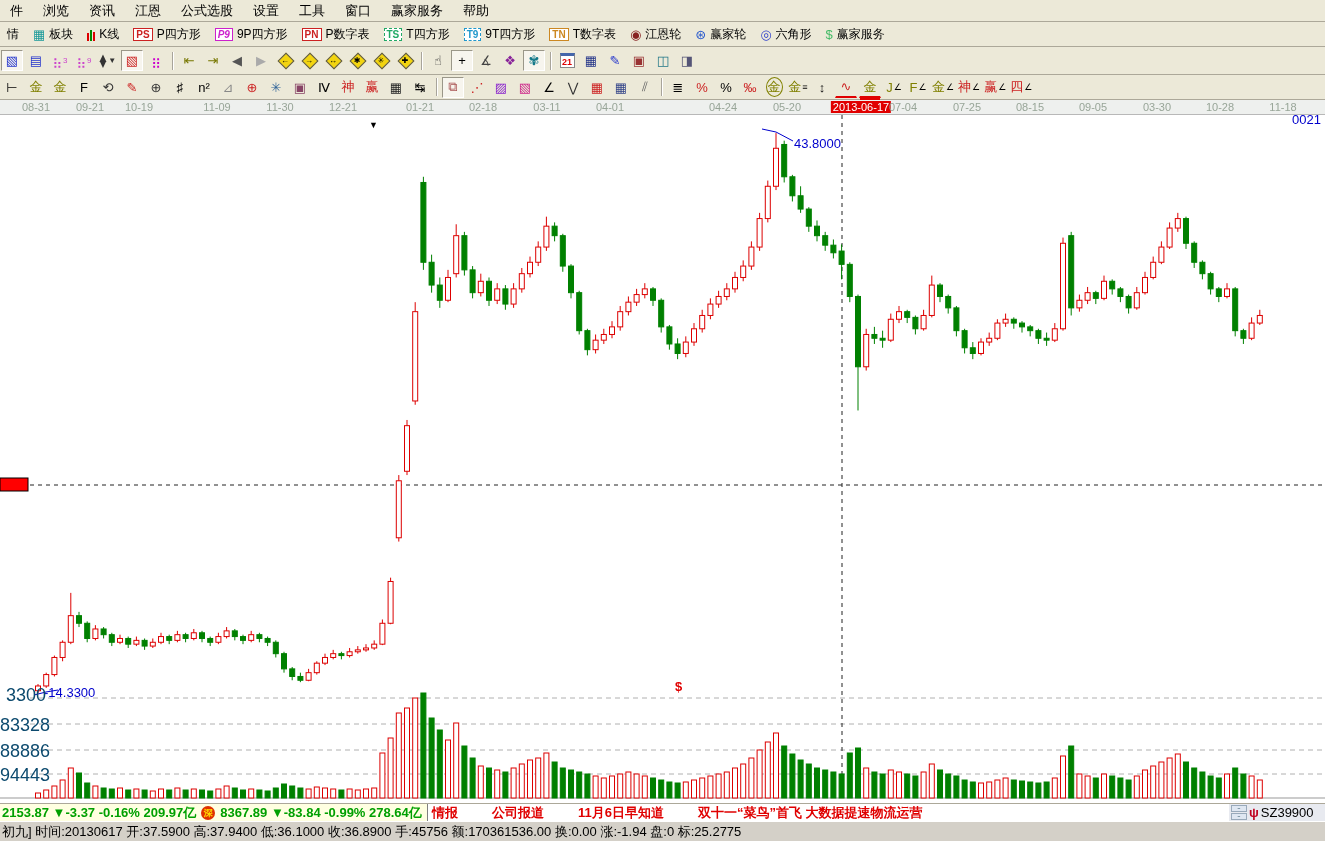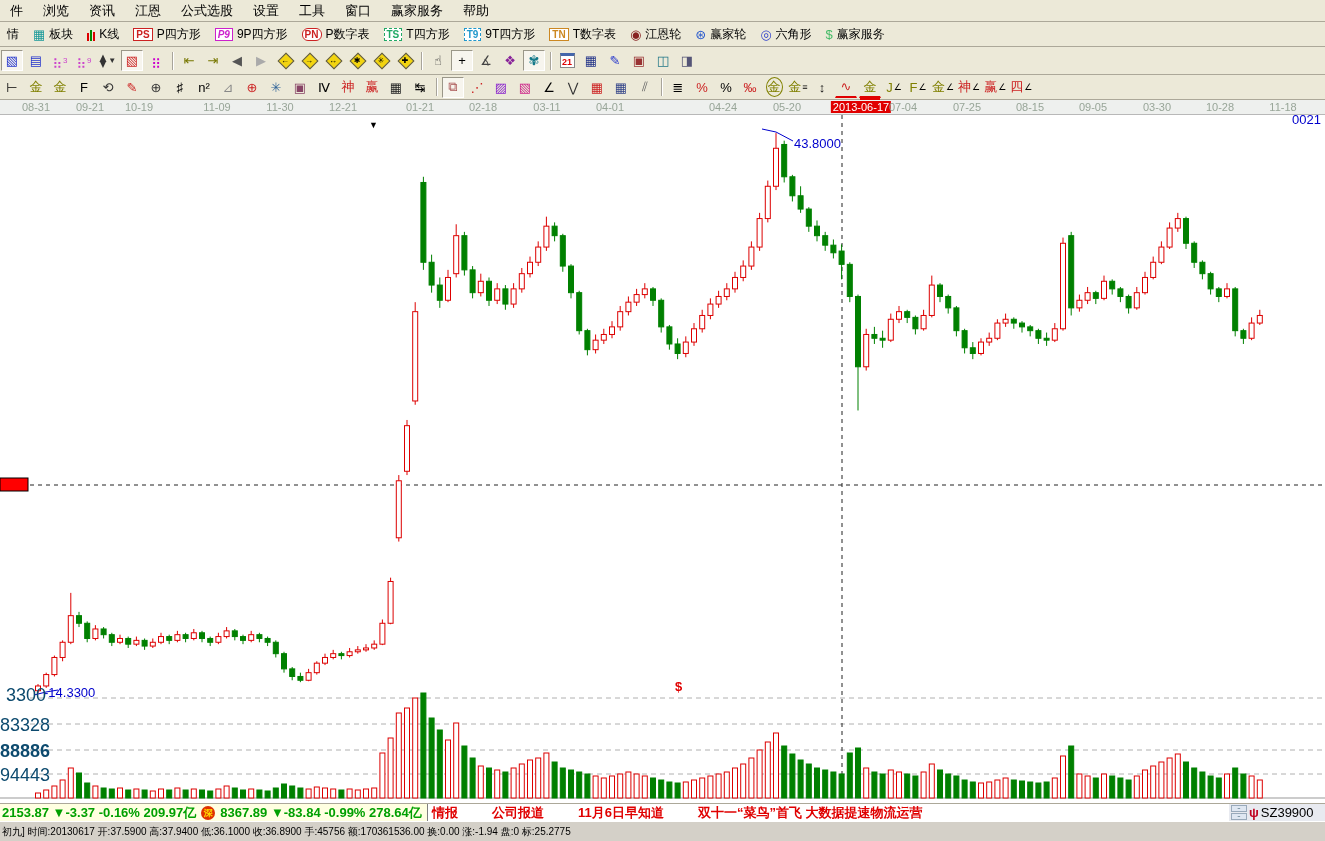--- a/index.html
+++ b/index.html
@@ -74,21 +74,21 @@
                  gap:34px; padding-left:4px; white-space:nowrap; overflow:hidden; }
   #ticker-right { width:96px; background:#e8eaf0; display:flex; align-items:center; gap:2px;
                   padding:0 2px; font-weight:normal; color:#000; }
   .spinner { display:flex; flex-direction:column; gap:1px; }
   .spinner b { width:16px; height:7px; background:#dfe7f2; border:1px solid #9ab;
                font-size:5px; line-height:5px; text-align:center; color:#467; }
   .antenna { color:#c00020; font-size:13px; font-weight:bold; }
 
   
   #status-bar { position:absolute; top:821px; left:0; width:1325px; height:20px;
-                background:#d4d0c8; border-top:1px solid #fff; font-size:10px; color:#000;
+                background:#d4d0c8; border-top:1px solid #fff; font-size:13px; color:#000;
                 line-height:19px; padding-left:2px; white-space:nowrap; overflow:hidden; }
 </style>
 </head>
 <body>
 
 <div id="app">
 
   <div id="menu-bar" class="bar">
       <span class="menu-item">件</span>
       <span class="menu-item">浏览</span>
@@ -119,21 +119,21 @@
       </span>
       <span class="cmdbtn">
         <span class="badge" style="color: rgb(204, 34, 34); border-color: rgb(204, 34, 34);">PS</span>
         <span>P四方形</span>
       </span>
       <span class="cmdbtn">
         <span class="badge" style="color: rgb(204, 34, 204); border-color: rgb(204, 34, 204); font-style: italic;">P9</span>
         <span>9P四方形</span>
       </span>
       <span class="cmdbtn">
-        <span class="badge" style="color: rgb(204, 34, 34); border-color: rgb(204, 34, 34); border-radius: 6px;">PN</span>
+        <span class="badge" style="color: rgb(204, 34, 34); border-color: rgb(204, 34, 34);">PN</span>
         <span>P数字表</span>
       </span>
       <span class="cmdbtn">
         <span class="badge dashed" style="color: rgb(34, 170, 102); border-color: rgb(34, 170, 102);">TS</span>
         <span>T四方形</span>
       </span>
       <span class="cmdbtn">
         <span class="badge dashed" style="color: rgb(34, 153, 204); border-color: rgb(34, 153, 204);">T9</span>
         <span>9T四方形</span>
       </span>
@@ -887,21 +887,21 @@
         <rect x="1257.3" y="665" width="5" height="18" fill="#ffffff" stroke="#dd0000"></rect>
       </svg>
     <div class="ann" style="left:794px;top:21px;">43.8000</div>
     <div class="ann" style="left:44px;top:570px;">-14.3300</div>
     <div class="ann" style="left:1292px;top:-3px;">0021</div>
     <div class="ann" style="left:369px;top:5px;color:#000;font-size:9px;">▼</div>
     <div class="ann" style="left:675px;top:564px;color:#e00000;font-weight:bold;">$</div>
     <div id="axis-labels">
         <span class="axlbl" style="left: 6px; top: 570px;">3300</span>
         <span class="axlbl" style="left: 0px; top: 600px;">83328</span>
-        <span class="axlbl" style="left: 0px; top: 626px; font-weight: bold;">88886</span>
+        <span class="axlbl" style="left: 0px; top: 626px;">88886</span>
         <span class="axlbl" style="left: 0px; top: 650px;">94443</span>
       </div>
   </div>
 
   <div id="ticker">
     <div id="ticker-left">
       <span>2153.87 ▼-3.37 -0.16% 209.97亿</span>
       <span class="exch-badge">深</span>
       <span>8367.89 ▼-83.84 -0.99% 278.64亿</span>
     </div>

